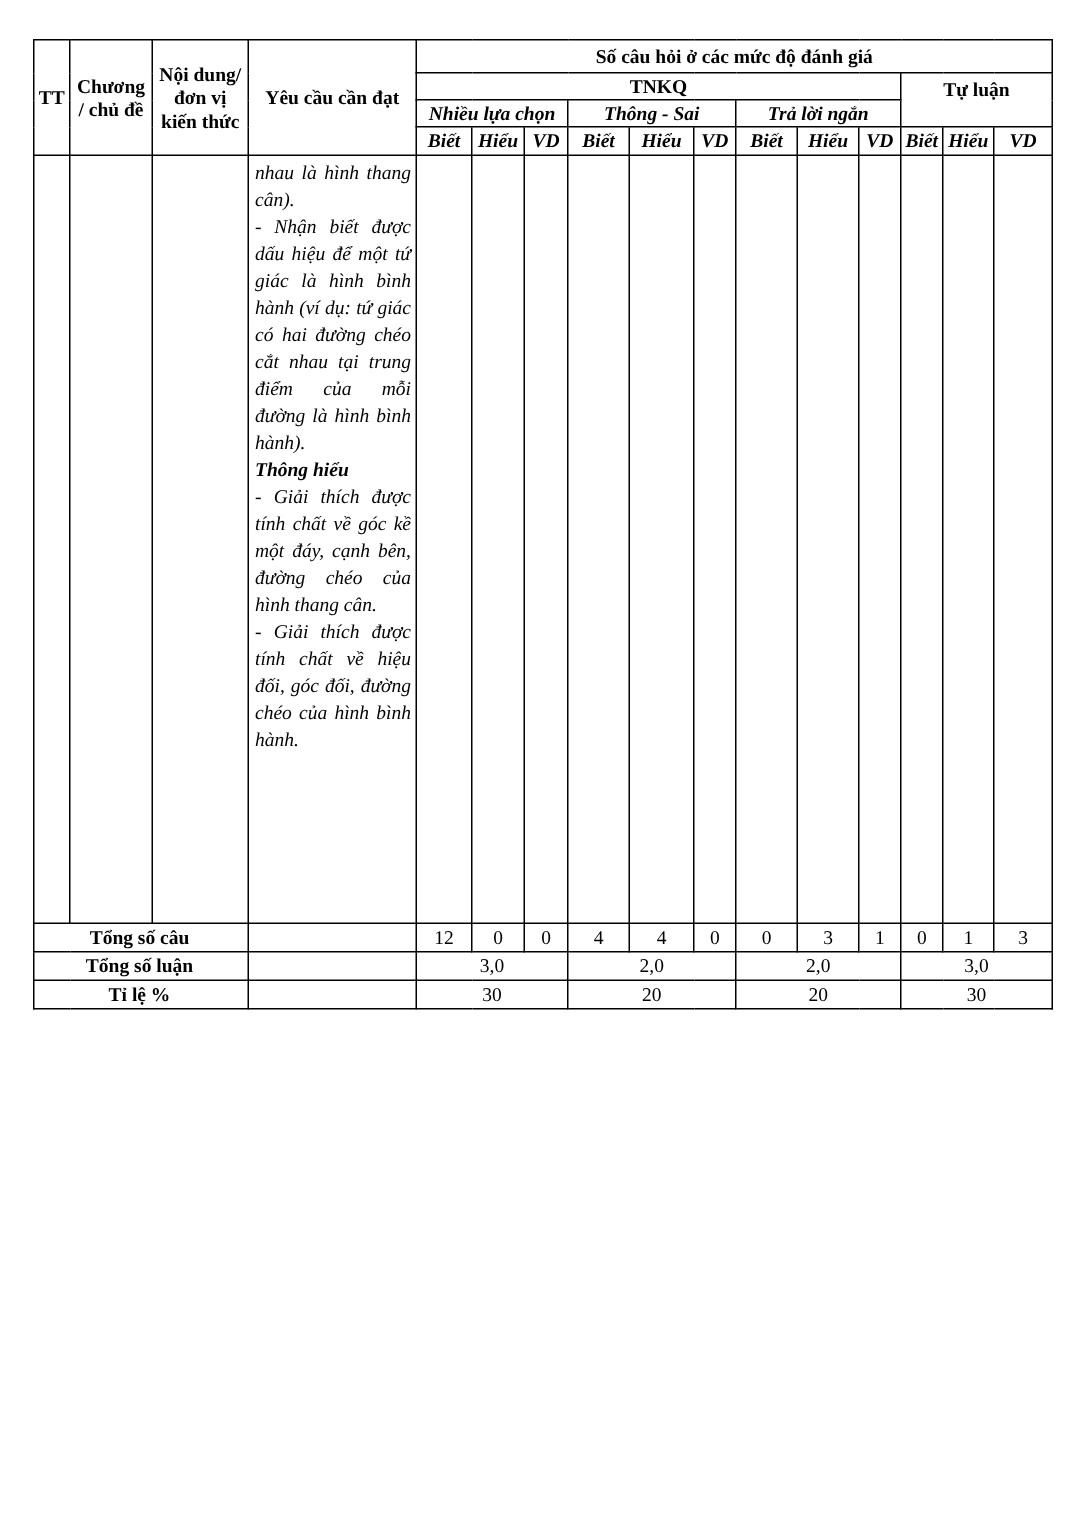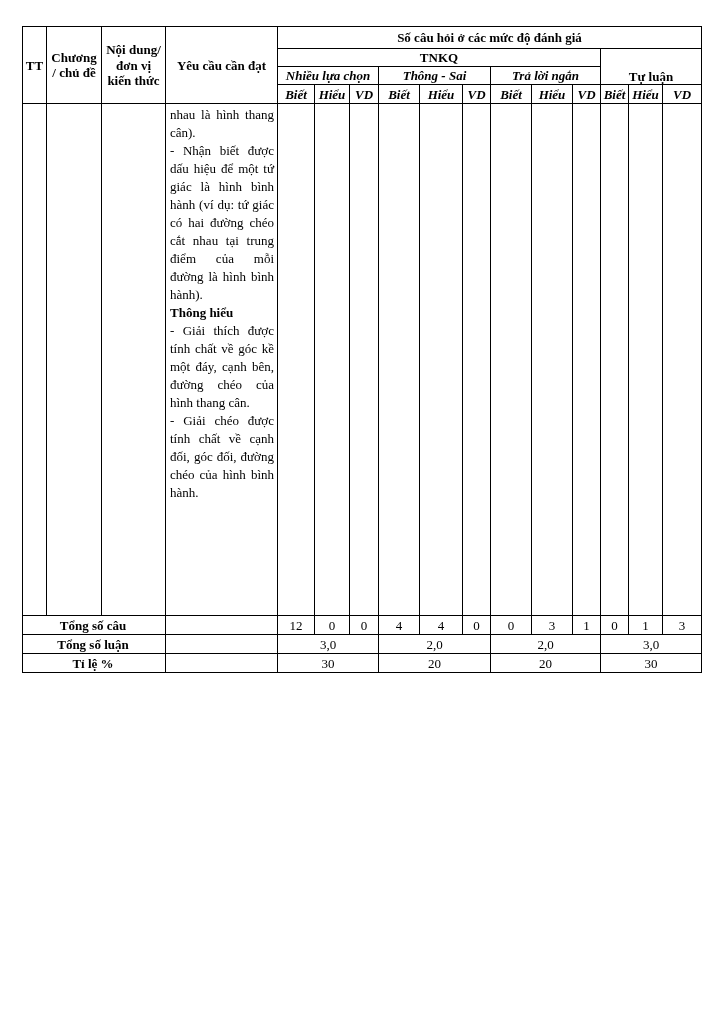--- a/index.html
+++ b/index.html
@@ -29,29 +29,29 @@
     word-wrap: break-word;
   }
   tr.h1 { height: 22px; }
   tr.h2 { height: 18px; }
   tr.h3 { height: 18px; }
   tr.h4 { height: 19px; font-style: italic; }
   tr.body-row { height: 512px; }
   tr.sum { height: 19px; }
   td.hdr { font-weight: bold; }
   td.grp { font-style: italic; font-weight: bold; }
-  td.vtop { vertical-align: top; padding-top: 20px; margin-left: 33px; }
+  td.vtop { vertical-align: top; padding-top: 3px; margin-left: 33px; }
   td.req {
     text-align: justify;
     vertical-align: top;
     padding: 2px 3px 2px 4px;
     line-height: 18px;
     font-size: 13px;
   }
-  td.req p { margin: 0; }
+  td.req p { margin: 0; font-style: italic; }
   td.req p.b { font-weight: bold; }
   td.lbl {
     font-weight: bold;
     text-align: center;
     padding-right: 4px;
   }
   td.empty { }
 </style>
 </head>
 <body>
@@ -114,21 +114,21 @@
 
     <tr class="body-row">
       <td class="empty"></td>
       <td class="empty"></td>
       <td class="empty"></td>
       <td class="req">
         <p>nhau là hình thang cân).</p>
         <p>- Nhận biết được dấu hiệu để một tứ giác là hình bình hành (ví dụ: tứ giác có hai đường chéo cắt nhau tại trung điểm của mỗi đường là hình bình hành).</p>
         <p class="b">Thông hiểu</p>
         <p>- Giải thích được tính chất về góc kề một đáy, cạnh bên, đường chéo của hình thang cân.</p>
-        <p>- Giải chéo được tính chất về cạnh đối, góc đối, đường chéo của hình bình hành.</p>
+        <p>- Giải thích được tính chất về hiệu đối, góc đối, đường chéo của hình bình hành.</p>
       </td>
       <td class="empty"></td>
       <td class="empty"></td>
       <td class="empty"></td>
       <td class="empty"></td>
       <td class="empty"></td>
       <td class="empty"></td>
       <td class="empty"></td>
       <td class="empty"></td>
       <td class="empty"></td>

